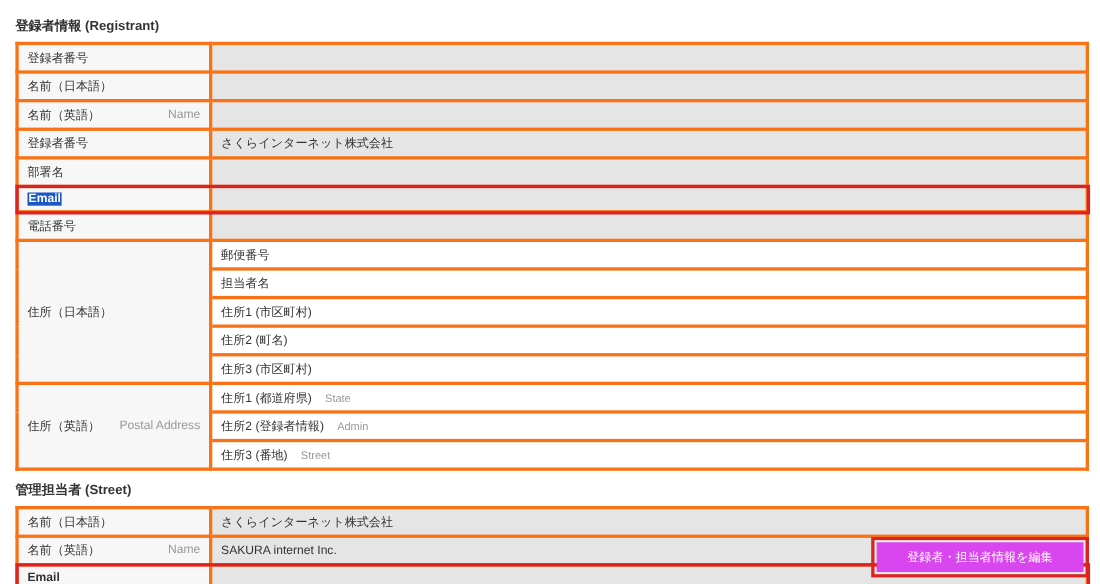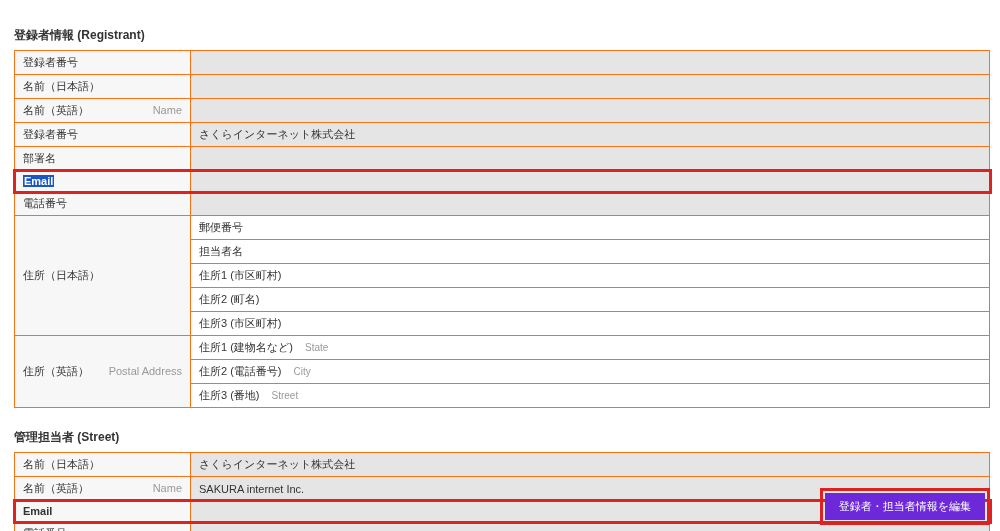--- a/index.html
+++ b/index.html
@@ -7,29 +7,29 @@
     font-family: "Hiragino Kaku Gothic ProN", "Meiryo", sans-serif;
     font-size: 11px;
     color: #333;
     background: #fff;
     padding: 6px 10px 6px 14px;
   }
   .section-title {
     font-size: 12px;
     font-weight: bold;
     color: #333;
-    margin: 21px 0 6px 0;
+    margin: 9px 0 6px 0;
   }
   table.info {
     width: 100%;
     border-collapse: collapse;
     margin-bottom: 8px;
   }
   table.info td {
-    border: 1px solid #f97316;
+    border: 3px solid #f97316;
     padding: 4px 8px;
     height: 20px;
     vertical-align: middle;
   }
   td.label-col {
     width: 176px;
     background: #f7f7f7;
     color: #333;
   }
   td.label-col .jp { display: inline-block; }
@@ -70,24 +70,24 @@
   }
   .edit-btn-wrap {
     position: fixed;
     right: 10px;
     bottom: 6px;
     border: 3px solid #d22;
     padding: 2px;
   }
   .edit-btn {
     display: inline-block;
-    background: #6d28d9;
+    background: #d946ef;
     color: #fff;
     font-size: 11px;
-    padding: 6px 14px;
+    padding: 6px 28px;
     border: none;
     cursor: pointer;
     white-space: nowrap;
   }
 </style>
 </head>
 <body>
 
 <div class="section-title">登録者情報 (Registrant)</div>
 <table class="info">
@@ -131,24 +131,24 @@
         <td class="subval"><span>住所1 (市区町村)</span></td>
       </tr>
   <tr>
         <td class="subval"><span>住所2 (町名)</span></td>
       </tr>
   <tr>
         <td class="subval"><span>住所3 (市区町村)</span></td>
       </tr>
   <tr>
     <td class="label-col" rowspan="3"><span class="jp">住所（英語）</span><span class="en">Postal Address</span></td>
-    <td class="subval"><span>住所1 (建物名など)</span><span class="sub-en">State</span></td>
+    <td class="subval"><span>住所1 (都道府県)</span><span class="sub-en">State</span></td>
   </tr>
   <tr>
-        <td class="subval"><span>住所2 (電話番号)</span><span class="sub-en">City</span></td>
+        <td class="subval"><span>住所2 (登録者情報)</span><span class="sub-en">Admin</span></td>
       </tr>
   <tr>
         <td class="subval"><span>住所3 (番地)</span><span class="sub-en">Street</span></td>
       </tr>
 </tbody>
   </table>
 
 <div class="section-title">管理担当者 (Street)</div>
 <table class="info">
   <tbody>

